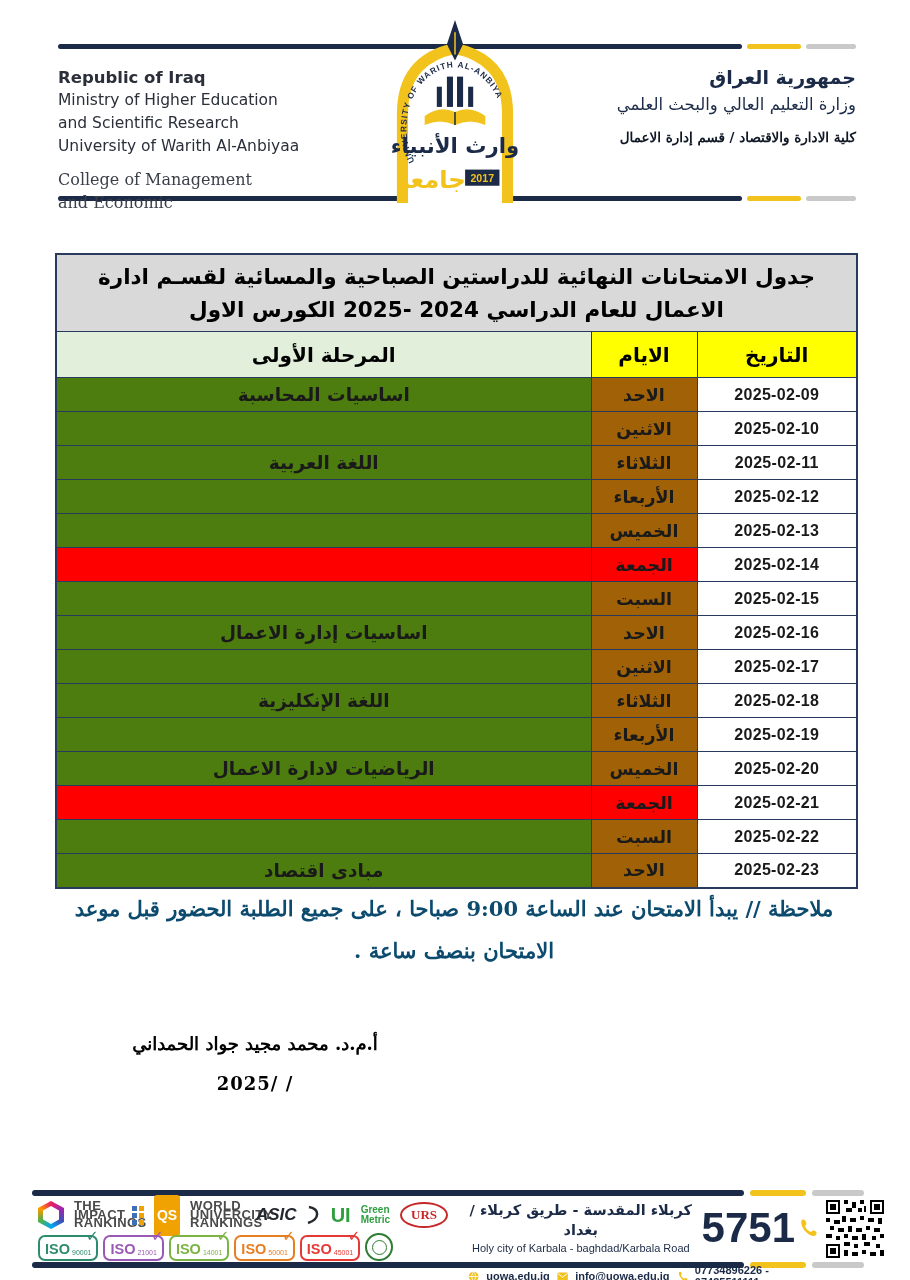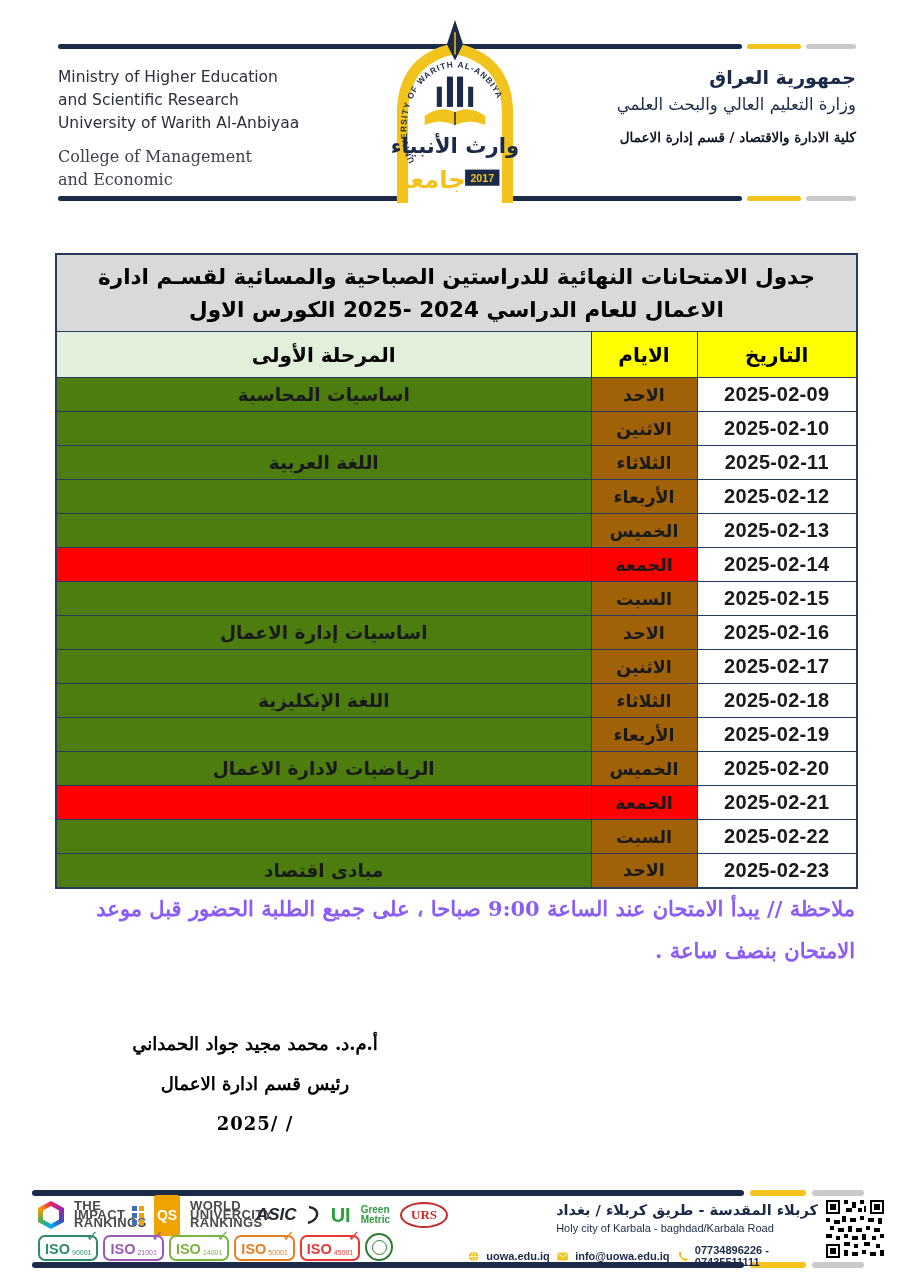--- a/index.html
+++ b/index.html
@@ -32,28 +32,28 @@
   #exam-table td,#exam-table th{border:1.6px solid #283a5e;padding:0;overflow:hidden;}
   #exam-table{border:2.5px solid #283a5e;}
   .title-cell{background:#d9d9d9;height:76px;text-align:center;font-weight:bold;
               font-size:21.5px;color:#000;line-height:33px;}
   .col-date{width:160px;} .col-day{width:106px;}
   th.hd{height:45px;font-weight:bold;font-size:20px;color:#000;}
   th.hd.yellow{background:#ffff00;}
   th.hd.green{background:#e2efda;}
   #exam-table tbody tr{height:34px;}
   td.c-date{font-family:"Liberation Sans","DejaVu Sans",sans-serif;font-weight:bold;
-            font-size:20px;text-align:center;direction:ltr;letter-spacing:.3px;background:#fff;}
+            font-size:16px;text-align:center;direction:ltr;letter-spacing:.3px;background:#fff;}
   td.c-day{font-weight:bold;font-size:17.5px;text-align:center;background:#a16207;}
   td.c-subj{font-weight:bold;font-size:18.5px;text-align:center;background:#4d7c0f;}
   tr.holiday td.c-day,tr.holiday td.c-subj{background:#fe0000;}
 
   
-  #note{position:absolute;right:55px;top:888px;width:802px;direction:rtl;text-align:right;
-        font-family:"DejaVu Serif",serif;font-weight:bold;font-size:21px;color:#8b5cf6;line-height:42px;}
+  #note{position:absolute;right:55px;top:888px;width:802px;direction:rtl;text-align:center;
+        font-family:"DejaVu Serif",serif;font-weight:bold;font-size:21px;color:#0c4a6e;line-height:42px;}
 
   
   #signature{position:absolute;left:70px;top:1024px;width:370px;direction:rtl;text-align:center;
              font-family:"DejaVu Serif",serif;font-weight:bold;font-size:18px;color:#000;line-height:40px;}
   #signature .dateline{direction:ltr;letter-spacing:1px;}
 
   
   #footer-left{position:absolute;left:38px;top:1198px;width:440px;}
   .rank-row{display:flex;align-items:center;gap:10px;height:34px;}
   .iso-row{display:flex;align-items:flex-end;gap:5px;margin-top:3px;height:26px;}
@@ -77,21 +77,21 @@
              padding:1px 5px 2px 5px;height:19px;background:#fff;position:relative;}
   .iso-badge .iso-word{font-family:"Liberation Sans",sans-serif;font-weight:bold;font-size:14.5px;line-height:16px;}
   .iso-badge .iso-num{font-family:"Liberation Sans",sans-serif;font-size:7px;margin-left:2px;line-height:9px;}
   .iso-badge .iso-check{position:absolute;right:-2px;top:-10px;font-size:15px;font-weight:bold;}
   .arab-emblem{width:24px;height:24px;border:2px solid #2e7d32;border-radius:50%;
                display:flex;align-items:center;justify-content:center;}
   .arab-emblem i{width:13px;height:13px;border:1.5px solid #2e7d32;border-radius:50%;display:block;}
 
   #footer-right{position:absolute;right:92px;top:1200px;width:350px;direction:rtl;color:#1b2a47;}
   #fr-top{display:flex;align-items:center;justify-content:flex-start;gap:8px;direction:rtl;}
-  #addr{ text-align:left;direction:rtl;}
+  #addr{ text-align:center;direction:rtl;}
   #addr .ar{font-weight:bold;font-size:14.5px;line-height:20px;}
   #addr .en{font-family:"Liberation Sans",sans-serif;font-size:11px;line-height:16px;color:#1b2a47;}
   #big-num{display:flex;align-items:center;gap:3px;direction:ltr;}
   #big-num .n{font-family:"Liberation Sans",sans-serif;font-weight:bold;font-size:42px;color:#1b2a47;line-height:42px;}
   #contact-row{display:flex;align-items:center;gap:7px;margin-top:8px;direction:ltr;justify-content:flex-start;
                font-family:"Liberation Sans",sans-serif;font-size:11px;font-weight:bold;color:#1b2a47;}
   .mini-ic{display:inline-flex;width:13px;height:13px;}
   #qr{position:absolute;right:26px;top:1200px;width:58px;height:58px;}
 </style>
 </head>
@@ -100,20 +100,21 @@
 <div id="page">
 
   <div class="rule navy" style="left:58px;top:44px;width:684px;"></div>
   <div class="rule gold" style="left:747px;top:44px;width:54px;"></div>
   <div class="rule gray" style="left:806px;top:44px;width:50px;"></div>
   <div class="rule navy" style="left:58px;top:196px;width:684px;"></div>
   <div class="rule gold" style="left:747px;top:196px;width:54px;"></div>
   <div class="rule gray" style="left:806px;top:196px;width:50px;"></div>
 
   <div id="hdr-en">
+    <div class="b">Republic of Iraq</div>
     <div>Ministry of Higher Education</div>
     <div>and Scientific Research</div>
     <div>University of Warith Al-Anbiyaa</div>
     <div class="college">
       <div>College of Management</div>
       <div>and Economic</div>
     </div>
   </div>
 
   <div id="hdr-ar">
@@ -241,21 +242,20 @@
       </tbody>
   </table>
 
   <div id="note">
     <div>ملاحظة  // يبدأ الامتحان عند الساعة 9:00 صباحا ، على جميع الطلبة الحضور قبل موعد</div>
     <div>الامتحان بنصف ساعة .</div>
   </div>
 
   <div id="signature">
     <div>أ.م.د. محمد مجيد جواد الحمداني</div>
-    <div>رئيس قسم ادارة الاعمال</div>
     <div class="dateline">2025/        /</div>
   </div>
 
   <div class="rule navy" style="left:32px;top:1190px;width:712px;height:6px;"></div>
   <div class="rule gold" style="left:750px;top:1190px;width:56px;height:6px;"></div>
   <div class="rule gray" style="left:812px;top:1190px;width:52px;height:6px;"></div>
   <div class="rule navy" style="left:32px;top:1262px;width:712px;height:6px;"></div>
   <div class="rule gold" style="left:750px;top:1262px;width:56px;height:6px;"></div>
   <div class="rule gray" style="left:812px;top:1262px;width:52px;height:6px;"></div>
 
@@ -313,20 +313,26 @@
       <span class="iso-check">✓</span>
     </span>
         <span class="arab-emblem">
           <i></i>
         </span>
       </div>
   </div>
 
   <div id="footer-right">
     <div id="fr-top">
+      <div id="big-num">
+        <span class="n">5751</span>
+        <svg class="mini-ic" style="width:20px;height:20px;" viewBox="0 0 20 20">
+          <path d="M4,2 C6,1 7,2 8,4 C9,6 8,7 7,8 C8,11 10,13 13,14 C14,13 15,12 17,13 C19,14 19,15 18,17 C16,19 12,18 8,14 C4,10 2,4 4,2 Z" fill="#f2c21d"></path>
+        </svg>
+      </div>
       <div id="addr">
         <div class="ar">كربلاء المقدسة - طريق كربلاء / بغداد</div>
         <div class="en">Holy city of Karbala - baghdad/Karbala Road</div>
       </div>
     </div>
     <div id="contact-row">
       <svg class="mini-ic" viewBox="0 0 14 14">
         <circle cx="7" cy="7" r="6" fill="#f2c21d"></circle>
           <path d="M1,7 H13 M7,1 C4,4 4,10 7,13 C10,10 10,4 7,1" stroke="#fff" stroke-width="1" fill="none"></path>
       </svg>

